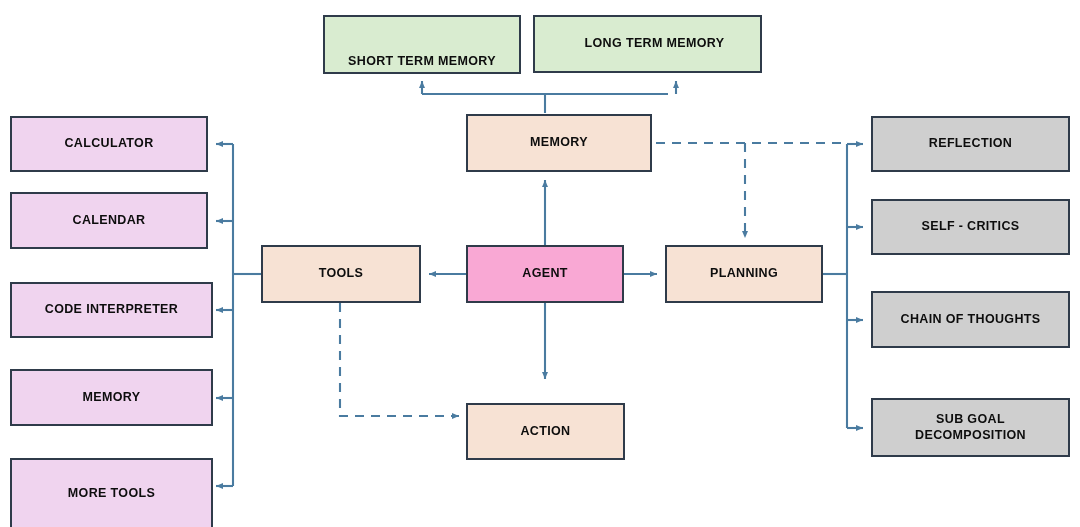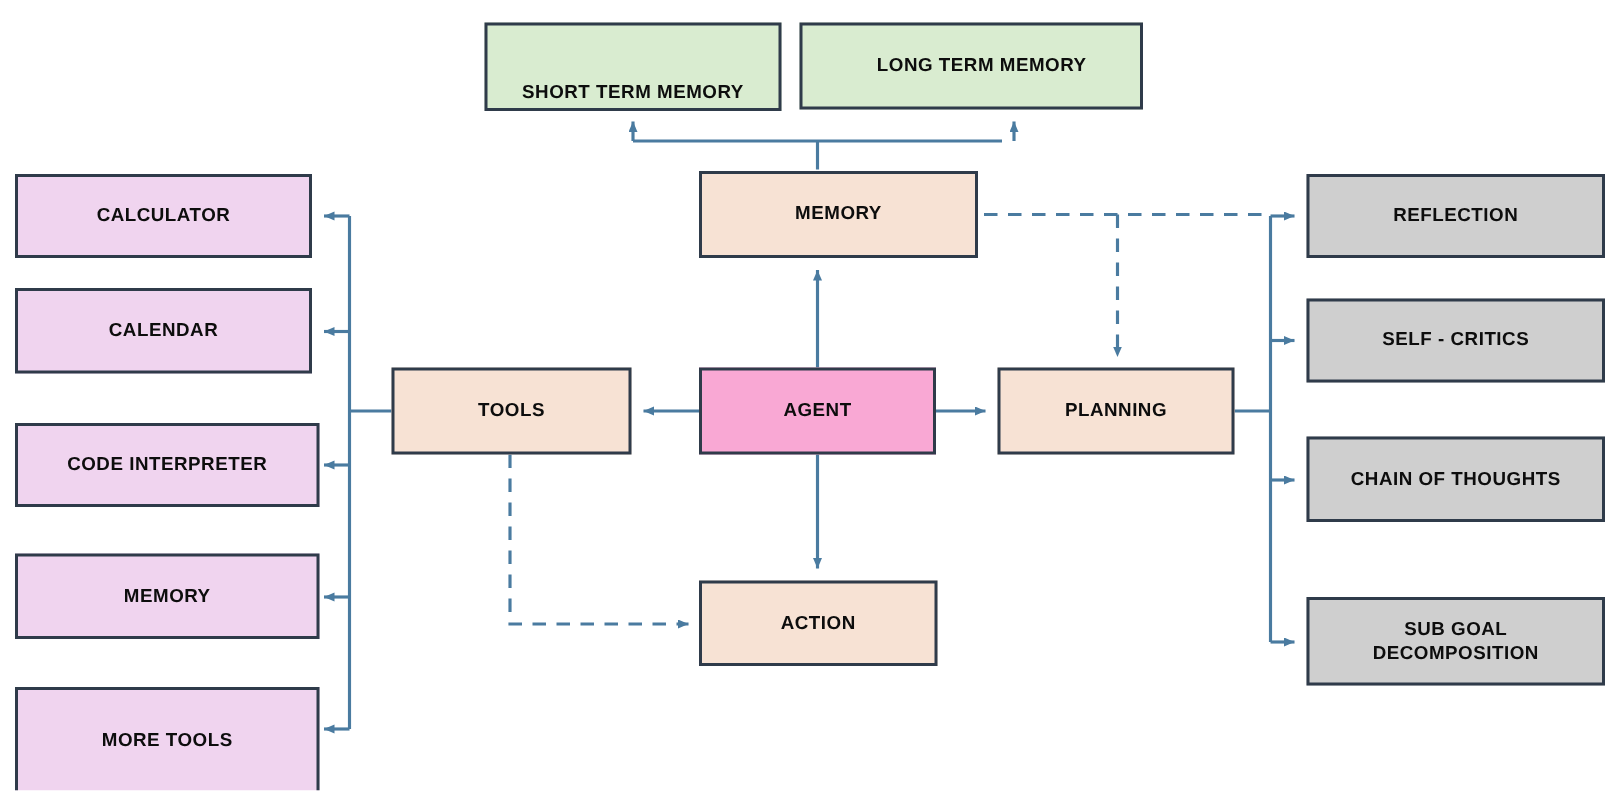--- a/index.html
+++ b/index.html
@@ -114,21 +114,21 @@
   </div>
 
   <div class="node n-peach" style="left:261px; top:245px; width:160px; height:58px;">
     <span class="lbl">TOOLS</span>
   </div>
 
   <div class="node n-peach" style="left:665px; top:245px; width:158px; height:58px;">
     <span class="lbl">PLANNING</span>
   </div>
 
-  <div class="node n-peach" style="left:466px; top:387px; width:159px; height:57px;">
+  <div class="node n-peach" style="left:466px; top:403px; width:159px; height:57px;">
     <span class="lbl">ACTION</span>
   </div>
 
   <div class="node n-purple" style="left:10px; top:116px; width:198px; height:56px;">
     <span class="lbl">CALCULATOR</span>
   </div>
 
   <div class="node n-purple" style="left:10px; top:192px; width:198px; height:57px;">
     <span class="lbl">CALENDAR</span>
   </div>

